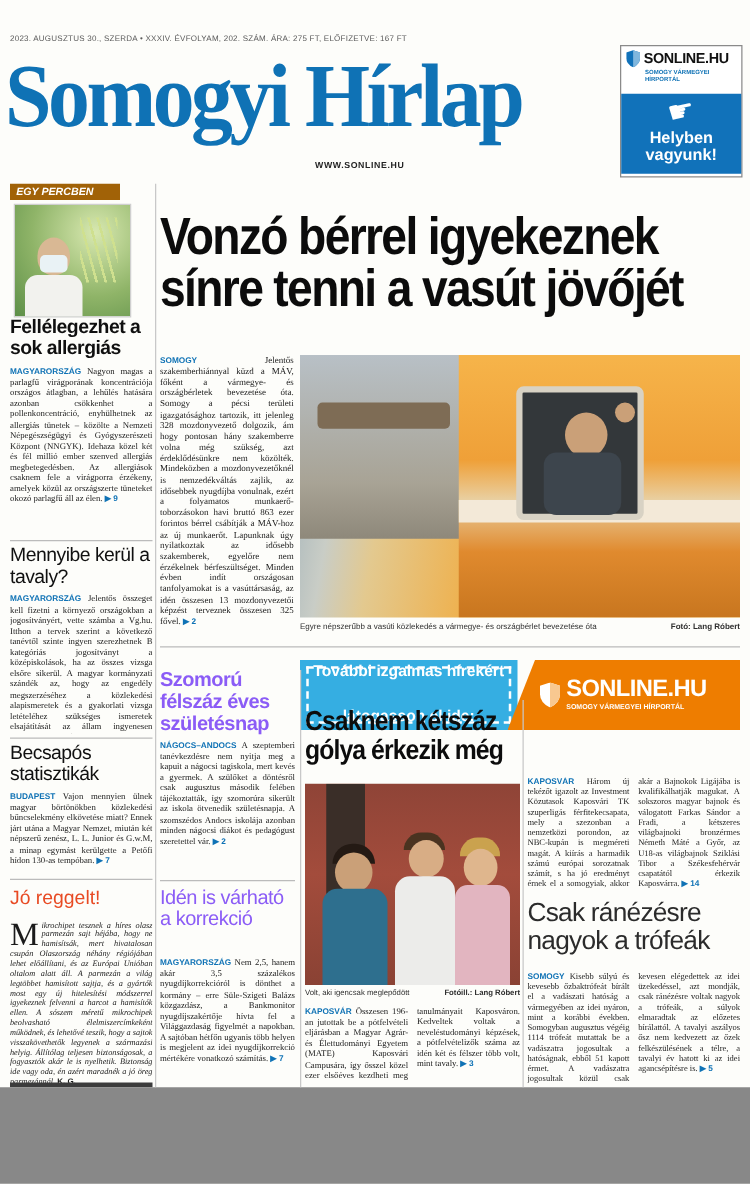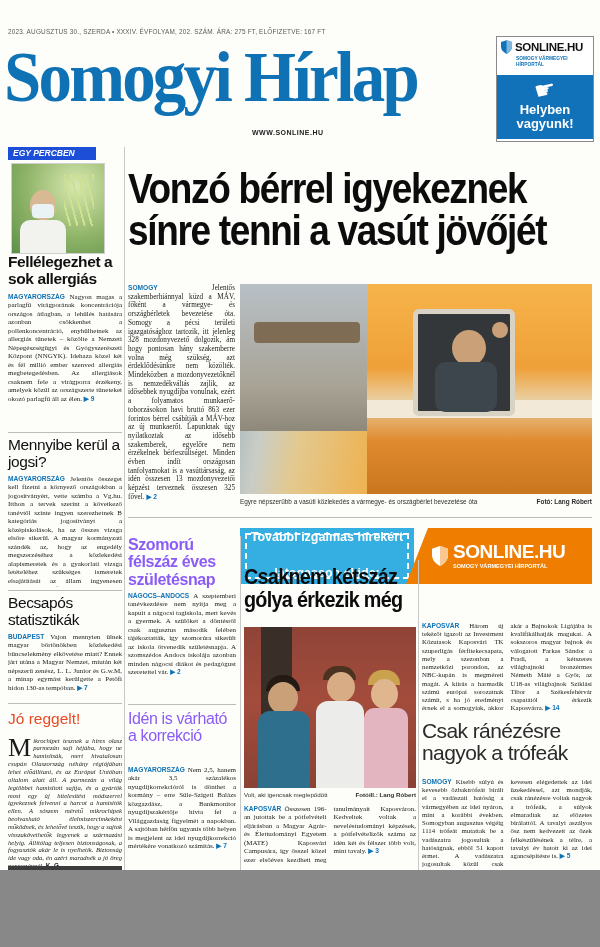--- a/index.html
+++ b/index.html
@@ -16,21 +16,21 @@
   .logo-top{height:38px;padding:3px 4px 0 4px;box-sizing:border-box;}
   .logo-row{display:flex;align-items:center;gap:3px;}
   .logo-name{font-size:11.5px;font-weight:700;color:#111;letter-spacing:-.3px;}
   .logo-sub{font-size:4.8px;font-weight:700;color:#0f72b5;margin:2px 0 0 15px;line-height:1.15;width:60px;}
   .logo-badge{height:64px;background:#1172ba;color:#fff;text-align:center;box-sizing:border-box;padding-top:2px;}
   .hand{font-size:24px;line-height:26px;display:block;transform:rotate(-12deg);}
   .badge-t{font-size:13px;font-weight:700;line-height:1.1;}
   
   .vline{width:1px;background:#c8c8c8;}
   .hline{height:1px;background:#bbb;}
-  .ep-label{left:8px;top:147px;width:88px;height:13px;background:#1d4ed8;color:#fff;
+  .ep-label{left:8px;top:147px;width:88px;height:13px;background:#a16207;color:#fff;
             font-size:8.5px;font-weight:700;font-style:italic;line-height:13px;padding-left:5px;box-sizing:border-box;}
   .photo-allergy{left:11px;top:163px;width:92px;height:89px;border:1px solid #cfcfcf;
       background:radial-gradient(circle at 70% 25%,#d8e8b0,#8fb468 55%,#5d8f48);overflow:hidden;}
   .al-head{position:absolute;left:18px;top:26px;width:26px;height:30px;border-radius:50% 50% 45% 45%;background:#d9b894;}
   .al-mask{position:absolute;left:20px;top:40px;width:22px;height:14px;border-radius:4px;background:#e9f2f5;}
   .al-body{position:absolute;left:8px;top:56px;width:46px;height:34px;border-radius:10px 10px 0 0;background:#f2f2ee;}
   .al-plant{position:absolute;left:52px;top:10px;width:30px;height:52px;
       background:repeating-linear-gradient(75deg,transparent 0 5px,#cfe08f 5px 7px);}
   .side-title{left:8px;width:114px;font-size:15.5px;line-height:1.07;color:#101010;letter-spacing:-.4px;}
   .bold{font-weight:700;}
@@ -161,21 +161,21 @@
     <div class="al-plant"></div>
     <div class="al-head"></div>
     <div class="al-mask"></div>
     <div class="al-body"></div>
   </div>
 
   <div class="abs side-title bold" style="top:254px;">Fellélegezhet a sok allergiás</div>
   <p class="abs art" style="left:8px;top:293px;width:114px;height:135px;margin:0;"><span class="loc">MAGYARORSZÁG</span> <span>Nagyon magas a parlagfű virágporának koncentrációja országos átlagban, a lehűlés hatására azonban csökkenhet a pollenkoncentráció, enyhülhetnek az allergiás tünetek – közölte a Nemzeti Népegészségügyi és Gyógyszerészeti Központ (NNGYK). Idehaza közel két és fél millió ember szenved allergiás megbetegedésben. Az allergiások csaknem fele a virágporra érzékeny, amelyek közül az országszerte tüneteket okozó parlagfű áll az élen.</span> <span class="pref">▶ 9</span></p>
 
   <div class="abs hline" style="left:8px;top:432px;width:114px;"></div>
-  <div class="abs side-title" style="top:437px;">Mennyibe kerül a jogsi?</div>
+  <div class="abs side-title" style="top:437px;">Mennyibe kerül a tavaly?</div>
   <p class="abs art" style="left:8px;top:475px;width:114px;height:112px;margin:0;"><span class="loc">MAGYARORSZÁG</span> <span>Jelentős összeget kell fizetni a környező országokban a jogosítványért, vette számba a Vg.hu. Itthon a tervek szerint a következő tanévtől szinte ingyen szerezhetnek B kategóriás jogosítványt a középiskolások, ha az összes vizsga elsőre sikerül. A magyar kormányzati szándék az, hogy az engedély megszerzéséhez a közlekedési alapismeretek és a gyakorlati vizsga letételéhez szükséges ismeretek elsajátítását az állam ingyenesen biztosítsa a fiataloknak, csak a vizsgadíjakat kellene kifizetniük, ami nagyjából 35 ezer forint lenne.</span> </p>
 
   <div class="abs hline" style="left:8px;top:590px;width:114px;"></div>
   <div class="abs side-title" style="top:595px;">Becsapós statisztikák</div>
   <p class="abs art" style="left:8px;top:633px;width:114px;height:66px;margin:0;"><span class="loc">BUDAPEST</span> <span>Vajon mennyien ülnek magyar börtönökben közlekedési bűncselekmény elkövetése miatt? Ennek járt utána a Magyar Nemzet, miután két népszerű zenész, L. L. Junior és G.w.M, a minap egymást kerülgette a Petőfi hídon 130-as tempóban.</span> <span class="pref">▶ 7</span></p>
 
   <div class="abs hline" style="left:8px;top:703px;width:114px;"></div>
   <div class="abs gm-title">Jó reggelt!</div>
   <p class="abs art gm-body"><span class="dropcap">M</span><span>ikrochipet tesznek a híres olasz parmezán sajt héjába, hogy ne hamisítsák, mert hivatalosan csupán Olaszország néhány régiójában lehet előállítani, és az Európai Unióban oltalom alatt áll. A parmezán a világ legtöbbet hamisított sajtja, és a gyártók most egy új hitelesítési módszerrel igyekeznek felvenni a harcot a hamisítók ellen. A sószem méretű mikrochipek beolvasható élelmiszercímkeként működnek, és lehetővé teszik, hogy a sajtok visszakövethetők legyenek a származási helyig. Állítólag teljesen biztonságosak, a fogyasztók akár le is nyelhetik. Biztonság ide vagy oda, én azért maradnék a jó öreg parmezánnál.</span> <span class="sig">K. G.</span></p>
 

